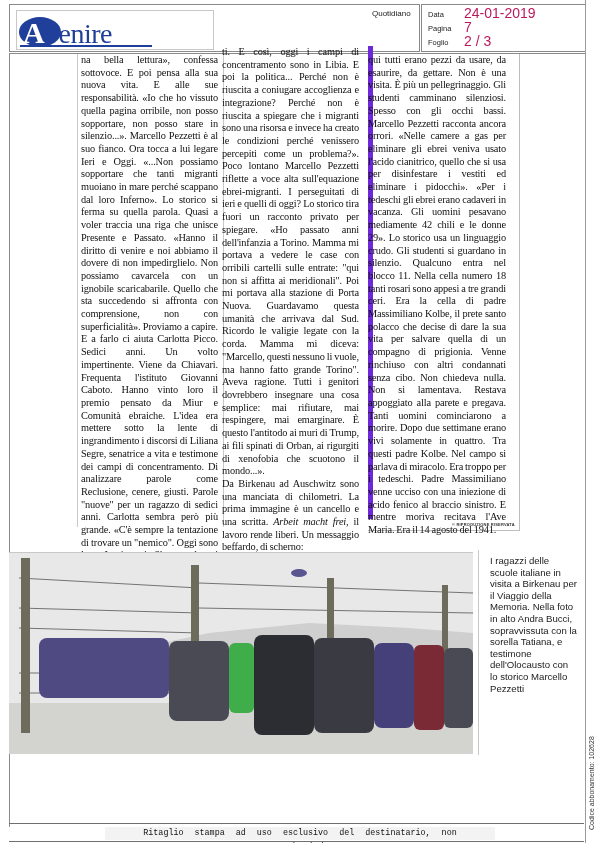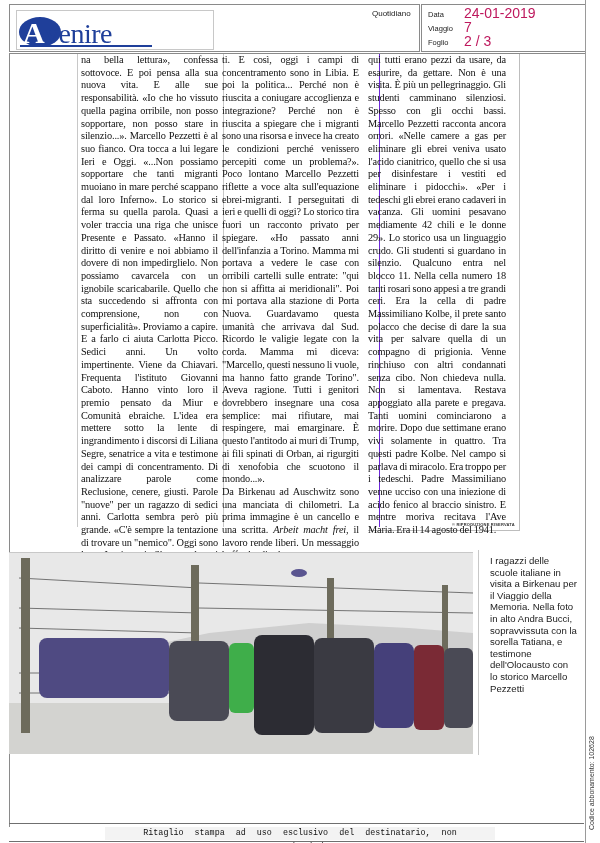--- a/index.html
+++ b/index.html
@@ -12,21 +12,21 @@
   .quot { left:372px; top:9px; font-family:"Liberation Sans", sans-serif; font-size:8px; color:#222; }
   .hdr-right { left:421px; top:4px; width:163px; height:46px; border:1px solid #8a8a8a; }
   .meta-lbl { font-family:"Liberation Sans", sans-serif; font-size:7.5px; color:#222; left:428px;text-align:center; }
   .meta-val { font-family:"Liberation Sans", sans-serif; font-size:14px; color:#be185d; left:464px; line-height:14px; }
   
   .frame { left:9px; top:53px; width:575px; height:773px; border:1px solid #8a8a8a; border-bottom:none; }
   .frame-bottom { left:9px; top:823px; width:575px; height:0; border-top:1px solid #6f6f6f; }
   .col { font-size:10.35px; line-height:12.7px; text-align:justify; word-spacing:-0.5px; letter-spacing:-0.15px; }
   .col p { margin:0; text-indent:0; }
   .c1 { left:77px; top:54px; width:137px; height:473px; border-right:1px solid #c8c8c8; padding-right:5px; border-left:1px solid #c8c8c8; padding-left:3px; }
-  .c2 { left:222px; top:54px; width:137px; height:473px; border-right:1px solid #6d28d9; padding-right:20px; padding-left:0; }
+  .c2 { left:222px; top:46px; width:137px; height:473px; border-right:5px solid #6d28d9; padding-right:9px; padding-left:0; }
   .c3 { left:368px; top:54px; width:138px; height:476px; border-right:1px solid #bdbdbd; border-bottom:1px solid #bdbdbd; padding-right:13px; }
   .copyright { left:452px; top:522px; font-family:"Liberation Sans", sans-serif; font-size:4px; font-weight:bold; color:#333; letter-spacing:0.2px; }
   .photo { left:9px; top:552px; width:464px; height:201px; overflow:hidden; background:#e6e6e6; border-top:1px solid #c8c8c8; }
   .caption-box { left:478px; top:550px; width:106px; height:205px; border-left:1px solid #c8c8c8; }
   .caption { left:490px; top:555px; width:88px; font-family:"Liberation Sans", sans-serif; font-size:9.6px; line-height:11.6px; color:#222; }
   .codice { left:586px; top:690px; width:14px; height:140px; }
   .codice span { display:block; transform:rotate(-90deg); transform-origin:left top; position:absolute; left:2px; top:140px; white-space:nowrap; font-family:"Liberation Sans", sans-serif; font-size:7px; color:#333; }
   .footer { left:105px; top:827px; width:390px; height:13px; background:#f3f3f3; font-family:"Liberation Mono", monospace; font-size:8.4px; color:#111; text-align:center; line-height:13px; word-spacing:6px; }
   .footer-line { left:9px; top:841px; width:575px; border-top:1px solid #6f6f6f; }
   .rightbar { left:585px; top:0; width:0; height:843px; border-left:1px solid #9a9a9a; }
@@ -41,21 +41,21 @@
   <ellipse cx="22" cy="22" rx="21" ry="15" fill="#1f3f9a"></ellipse>
   <text x="5" y="33" font-family="Liberation Serif, serif" font-size="30" fill="#fff" font-weight="bold">A</text>
   <text x="27" y="33" font-family="Liberation Serif, serif" font-size="28" fill="#1f3f9a" letter-spacing="-0.5">venire</text>
   <rect x="2" y="35" width="132" height="2" fill="#1f3f9a"></rect>
 </svg>
 <div class="abs quot">Quotidiano</div>
 
 <div class="abs hdr-right"></div>
 <div class="abs meta-lbl" style="top:10px">Data</div>
 <div class="abs meta-val" style="top:6px">24-01-2019</div>
-<div class="abs meta-lbl" style="top:24px">Viaggio</div>
+<div class="abs meta-lbl" style="top:24px">Pagina</div>
 <div class="abs meta-val" style="top:20px">7</div>
 <div class="abs meta-lbl" style="top:38px">Foglio</div>
 <div class="abs meta-val" style="top:34px">2 / 3</div>
 
 <div class="abs frame"></div>
 <div class="abs rightbar"></div>
 
 <div class="abs col c1">
   <p>na bella lettura», confessa sottovoce. E poi pensa alla sua nuova vita. E alle sue responsabilità. «Io che ho vissuto quella pagina orribile, non posso sopportare, non posso stare in silenzio...». Marcello Pezzetti è al suo fianco. Ora tocca a lui legare Ieri e Oggi. «...Non possiamo sopportare che tanti migranti muoiano in mare perché scappano dal loro Inferno». Lo storico si ferma su quella parola. Quasi a voler traccia una riga che unisce Presente e Passato. «Hanno il diritto di venire e noi abbiamo il dovere di non impedirglielo. Non possiamo cavarcela con un ignobile scaricabarile. Quello che sta succedendo si affronta con comprensione, non con superficialità». Proviamo a capire. E a farlo ci aiuta Carlotta Picco. Sedici anni. Un volto impertinente. Viene da Chiavari. Frequenta l'istituto Giovanni Caboto. Hanno vinto loro il premio pensato da Miur e Comunità ebraiche. L'idea era mettere sotto la lente di ingrandimento i discorsi di Liliana Segre, senatrice a vita e testimone dei campi di concentramento. Di analizzare parole come Reclusione, cenere, giusti. Parole "nuove" per un ragazzo di sedici anni. Carlotta sembra però più grande. «C'è sempre la tentazione di trovare un "nemico". Oggi sono loro. I migranti. Sì, sono loro i nuovi perseguita-</p>
 </div>

